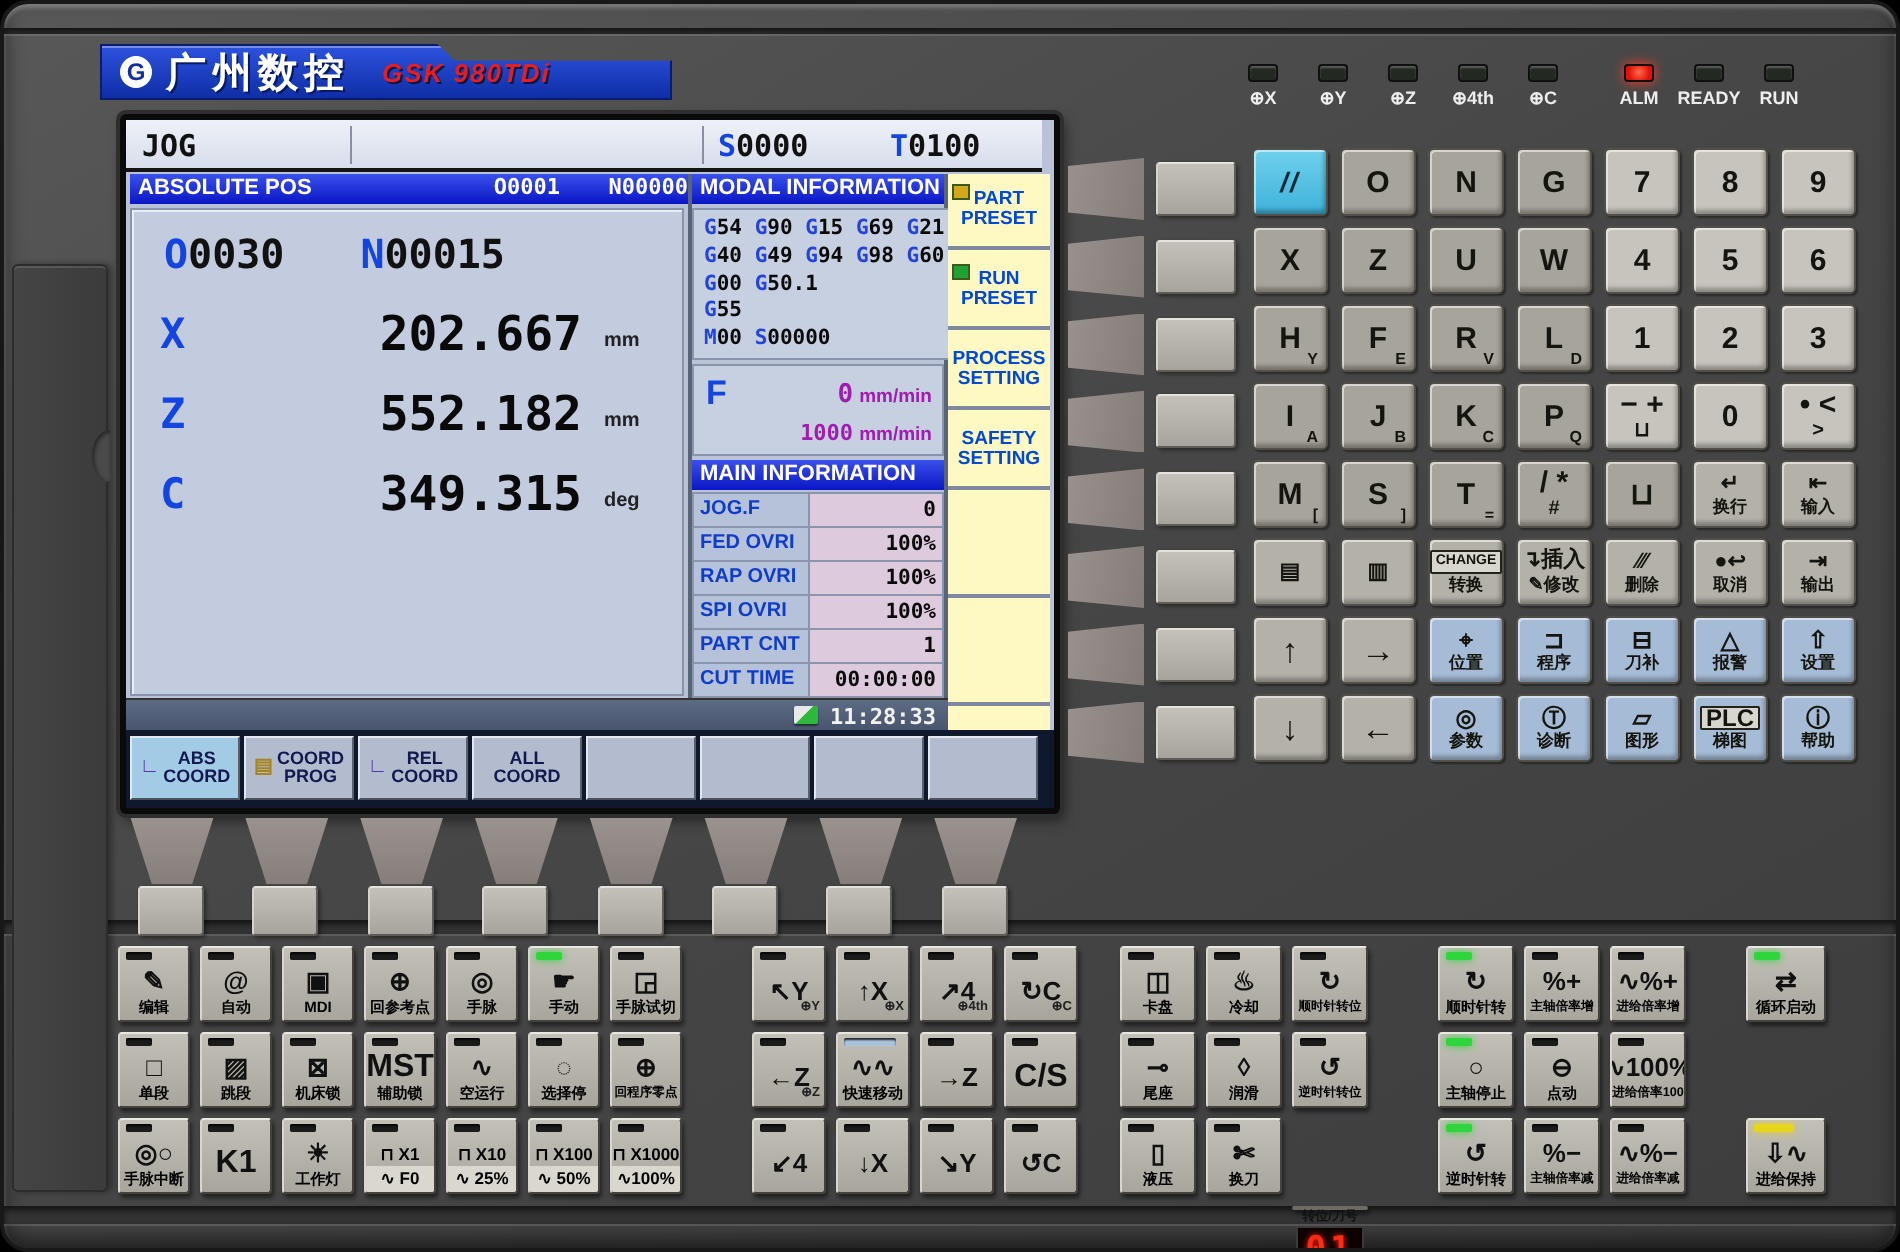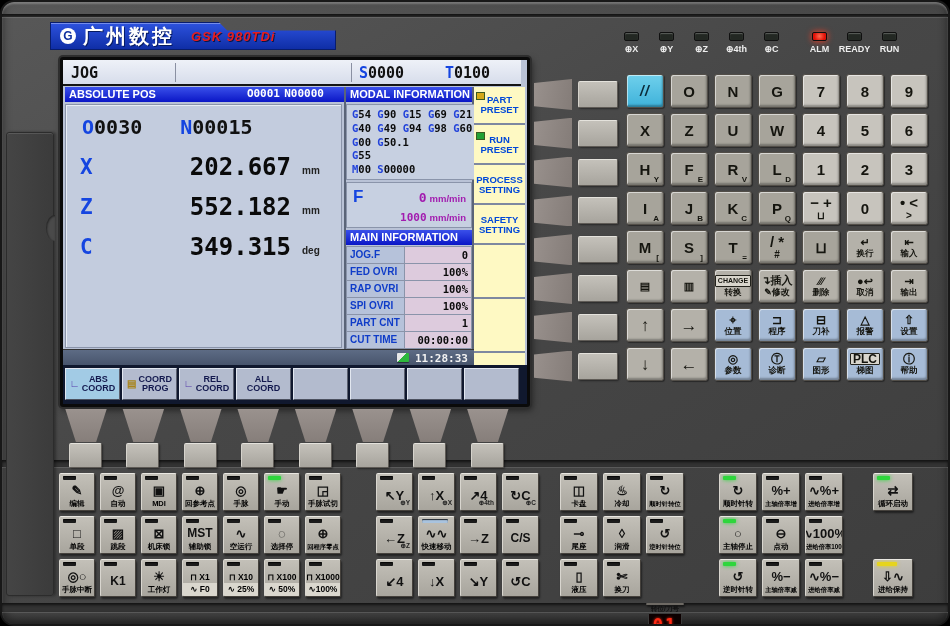--- a/index.html
+++ b/index.html
@@ -50,21 +50,21 @@
   .d1{left:112px;} .d2{left:288px;}
   .stval{position:absolute;top:4px;font:bold 15px "DejaVu Sans Mono",monospace;color:#111;}
   .sv{left:296px;} .tv{left:382px;}
   .blue{color:#1545e0;}
   .hdr{position:absolute;height:15px;line-height:15px;background:linear-gradient(#3a50ea,#0a16c6);
     color:#fff;font-weight:bold;font-size:11px;padding:0 4px;box-sizing:border-box;white-space:nowrap;}
   .hdr-abs{left:2px;top:27px;width:279px;}
   .hdr-modal{left:283px;top:27px;width:126px;}
   .hdr-main{left:283px;top:170px;width:126px;}
   .hprog{position:absolute;right:64px;font:bold 11px "DejaVu Sans Mono",monospace;}
-  .hseq{position:absolute;right:20px;font:bold 11px "DejaVu Sans Mono",monospace;padding-left:32px;}
+  .hseq{position:absolute;right:0;font:bold 11px "DejaVu Sans Mono",monospace;padding-left:32px;}
   .vline{position:absolute;width:2px;background:#5a6478;}
   .vl1{left:281px;top:27px;height:278px;} .vl2{left:409px;top:27px;height:278px;}
   .abs-body{position:absolute;left:2px;top:44px;width:277px;height:244px;background:#c3ccde;
     border:1px solid #8a94aa;box-shadow:inset 1px 1px 0 #e8edf5;box-sizing:border-box;}
   .prog-line{position:absolute;left:16px;top:10px;font:bold 20px "DejaVu Sans Mono",monospace;color:#111;}
   .prog-line .n-part{margin-left:38px;}
   .axis-row{position:absolute;left:0;width:100%;height:36px;}
   .axis-letter{position:absolute;left:14px;top:2px;font:bold 21px "DejaVu Sans Mono",monospace;color:#1545e0;}
   .axis-value{position:absolute;left:55px;top:0;width:170px;text-align:right;font:bold 24px "DejaVu Sans Mono",monospace;color:#0a0a0a;}
   .axis-unit{position:absolute;left:236px;top:12px;font:bold 10px "Liberation Sans",sans-serif;color:#222;}
@@ -142,21 +142,21 @@
     border-top-color:#e9e7e1;border-left-color:#d9d6cf;border-radius:2px;box-sizing:border-box;
     display:flex;flex-direction:column;align-items:center;justify-content:flex-end;
     box-shadow:1px 2px 2px rgba(0,0,0,.5);cursor:pointer;overflow:hidden;}
   .mled{position:absolute;top:2px;left:3px;width:13px;height:4px;background:#1b1b1b;border-radius:1px;
     box-shadow:inset 0 1px 1px rgba(0,0,0,.8);}
   .mled.green{background:#2ed63c;box-shadow:0 0 4px #2ed63c;}
   .mled.yellow{background:#e6d41e;box-shadow:0 0 4px #e6d41e;width:20px;}
   .mled.blue{background:#a9c3de;width:26px;}
   .mglyph{flex:1;display:flex;align-items:center;justify-content:center;font-weight:bold;
     font-size:13px;line-height:13px;color:#111;margin-top:7px;white-space:nowrap;}
-  .mglyph.txt{font-size:12px;}
+  .mglyph.txt{font-size:16px;}
   .msub{position:absolute;right:2px;bottom:10px;font-weight:bold;font-size:6.5px;color:#222;}
   .mbtn.nolabel .msub{bottom:3px;}
   .mlabel2{font-weight:bold;font-size:7.5px;line-height:8.5px;color:#000;text-align:center;
     padding-bottom:2px;white-space:nowrap;max-width:100%;}
   .mlabel2.small{font-size:6.3px;}
   .dline1{margin-top:9px;font-weight:bold;font-size:8.5px;line-height:11px;white-space:nowrap;}
   .dline2{width:100%;background:#dad7ce;font-weight:bold;font-size:8.5px;line-height:13px;text-align:center;white-space:nowrap;}
   .seg{background:#b9b6ae;border:1px solid #6e6a64;border-radius:2px;box-sizing:border-box;
     display:flex;flex-direction:column;align-items:center;box-shadow:1px 2px 2px rgba(0,0,0,.5);margin-top:44px;}
   .seg-label{font-weight:bold;font-size:6.5px;line-height:9px;color:#111;white-space:nowrap;}

